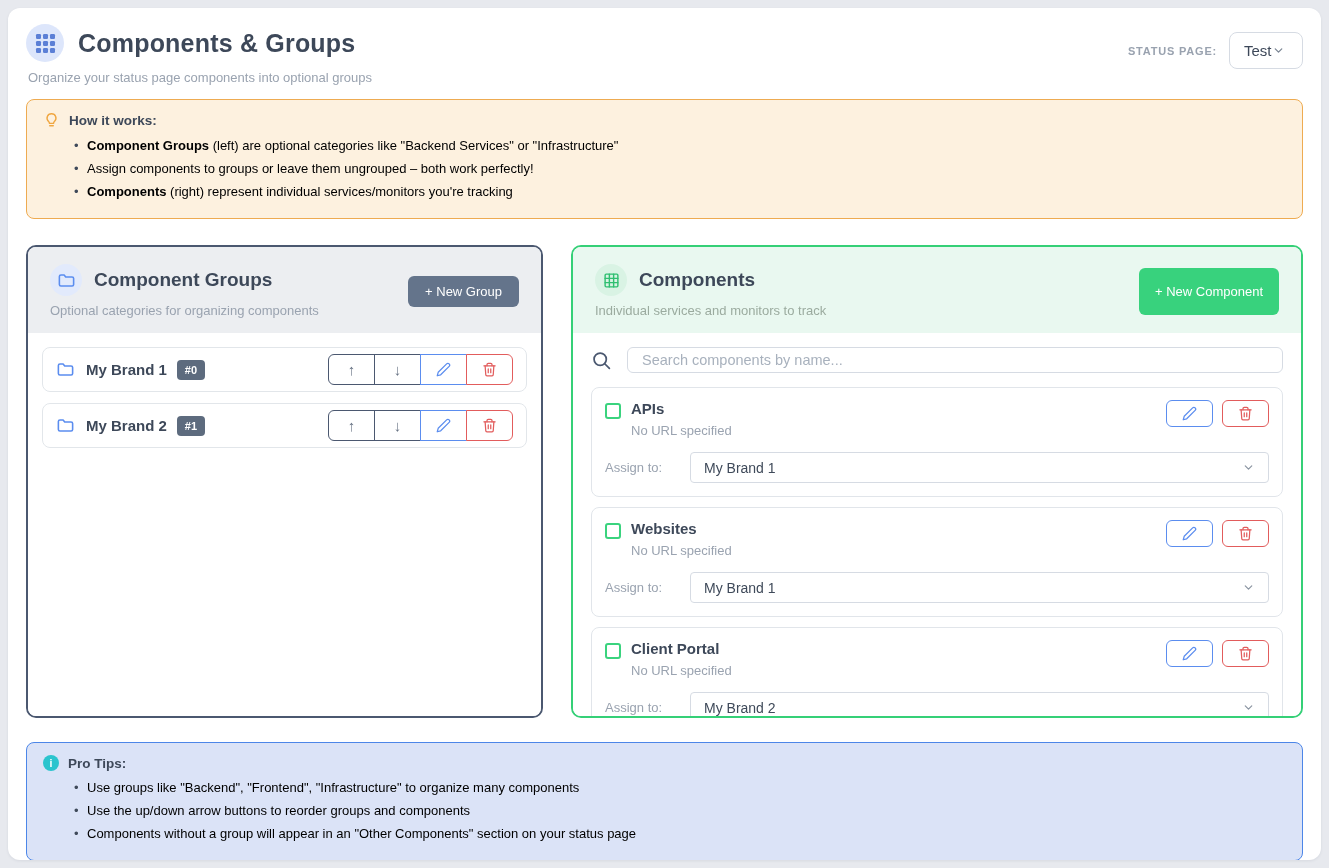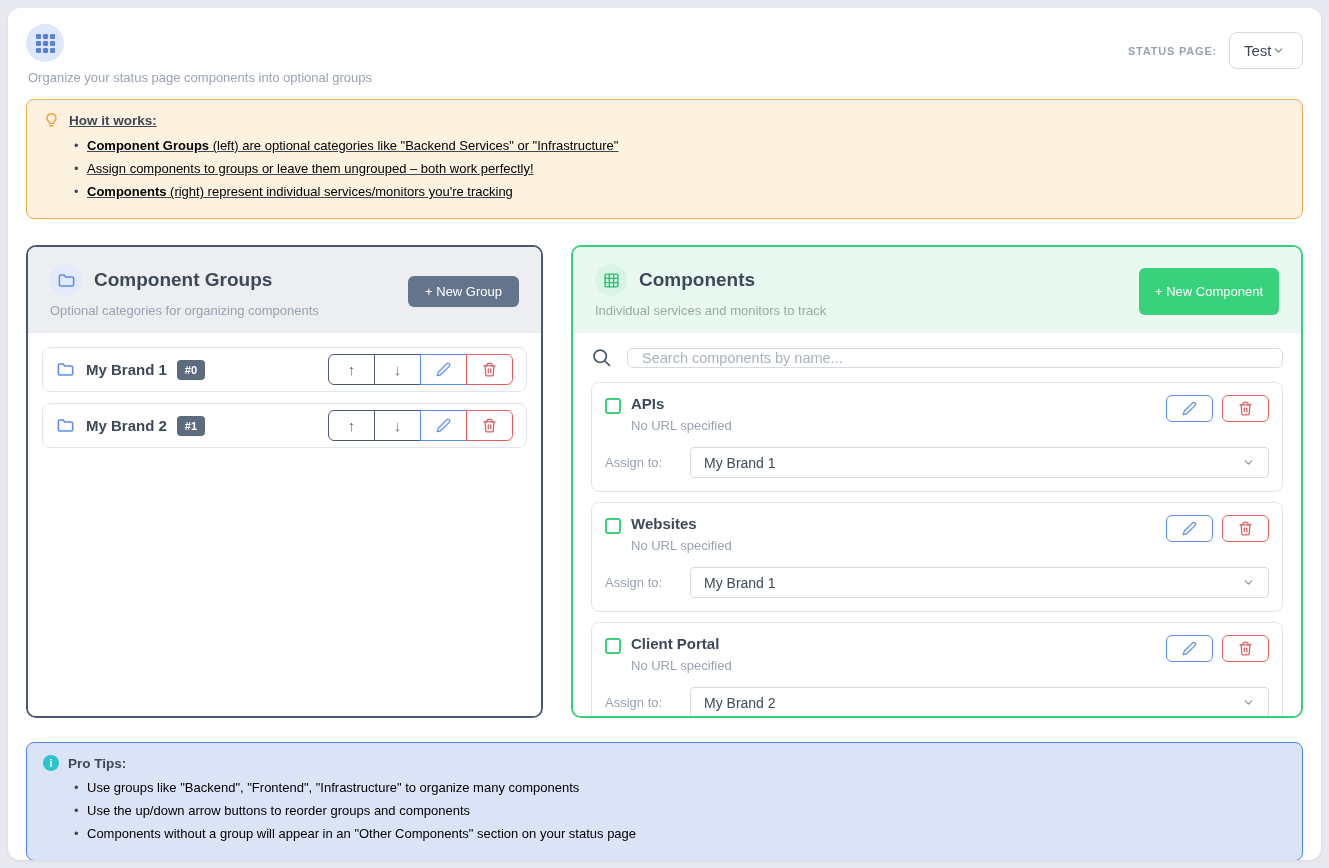--- a/index.html
+++ b/index.html
@@ -37,21 +37,21 @@
     background:#fff; border:1px solid #d6dbe3; border-radius:8px;
     padding:9px 14px; display:flex; align-items:center; 
     font-size:15px; color:#3d4859; cursor:pointer; min-width:74px;
   }
   .chev { width:13px; height:13px; stroke:#7b8694; }
 
   
   .infobox {
     border-radius:8px; padding:12px 16px; margin-top:14px;
   }
-  .infobox.orange { background:#fdf1df; border:1px solid #eeab51;text-decoration:underline; }
+  .infobox.orange { background:#fdf1df; border:1px solid #eeab51; }
   .infobox.blue   { background:#dbe3f7; border:1px solid #4c86e8; }
   .infobox-title-row { display:flex; align-items:center; gap:9px; }
   .infobox-title { font-size:13.5px; font-weight:700; color:#3d4859; }
   .bulb-icon { width:17px; height:17px; stroke:#f0a742; fill:none; stroke-width:2; stroke-linecap:round; }
   .info-circle {
     width:16px; height:16px; border-radius:50%; background:#2bc4ce;
     color:#fff; font-size:10.5px; font-weight:700; font-style:normal;
     display:flex; align-items:center; justify-content:center;
   }
   .infobox ul { list-style:none; margin-top:8px; padding-left:44px; }
@@ -104,21 +104,21 @@
   .bg-btn:last-child { border-radius:0 6px 6px 0; }
   .bg-btn.arrow { border:1px solid #4b5870; color:#6b7687; }
   .bg-btn.edit  { border:1px solid #5b8def; color:#5b8def; position:relative; z-index:1; }
   .bg-btn.del   { border:1px solid #e25c5c; color:#e25c5c; position:relative; z-index:1; }
   .mini-icon { width:15px; height:15px; stroke:currentColor; fill:none; stroke-width:2; stroke-linecap:round; stroke-linejoin:round; }
 
   
   .search-row { display:flex; align-items:center; gap:15px; margin-bottom:14px; }
   .search-icon { width:21px; height:21px; stroke:#4b5870; fill:none; stroke-width:2; stroke-linecap:round; }
   .search-input {
-    flex:1; height:20px; border:1px solid #d6dbe3; border-radius:6px;
+    flex:1; height:26px; border:1px solid #d6dbe3; border-radius:6px;
     font-size:14.5px; font-family:inherit; color:#3d4859; padding:8px 14px; outline:none; background:#fff;
   }
   .search-input::placeholder { color:#a8b1bd; }
 
   
   .comp-card { border:1px solid #e1e5ea; border-radius:8px; margin-bottom:10px; background:#fff; }
   .comp-top { display:flex; align-items:flex-start; padding:12px 13px 10px 13px; }
   .comp-check { width:16px; height:16px; border:2px solid #3ad37e; border-radius:3px; margin-top:3px; background:#fff; }
   .comp-texts { margin-left:10px; }
   .comp-name { font-size:15px; font-weight:700; color:#3d4859; }
@@ -153,20 +153,21 @@
               <span></span>
               <span></span>
               <span></span>
               <span></span>
               <span></span>
               <span></span>
               <span></span>
               <span></span>
           </div>
         </div>
+        <div class="page-title">Components &amp; Groups</div>
       </div>
       <div class="page-sub">Organize your status page components into optional groups</div>
     </div>
     <div class="statuspage-wrap">
       <div class="statuspage-label">STATUS PAGE:</div>
       <div class="statuspage-select">
         <span>Test</span>
         <svg class="chev" viewBox="0 0 24 24" fill="none" stroke-width="2.4" stroke-linecap="round" stroke-linejoin="round">
             <polyline points="6 9 12 15 18 9"></polyline>
           </svg>

